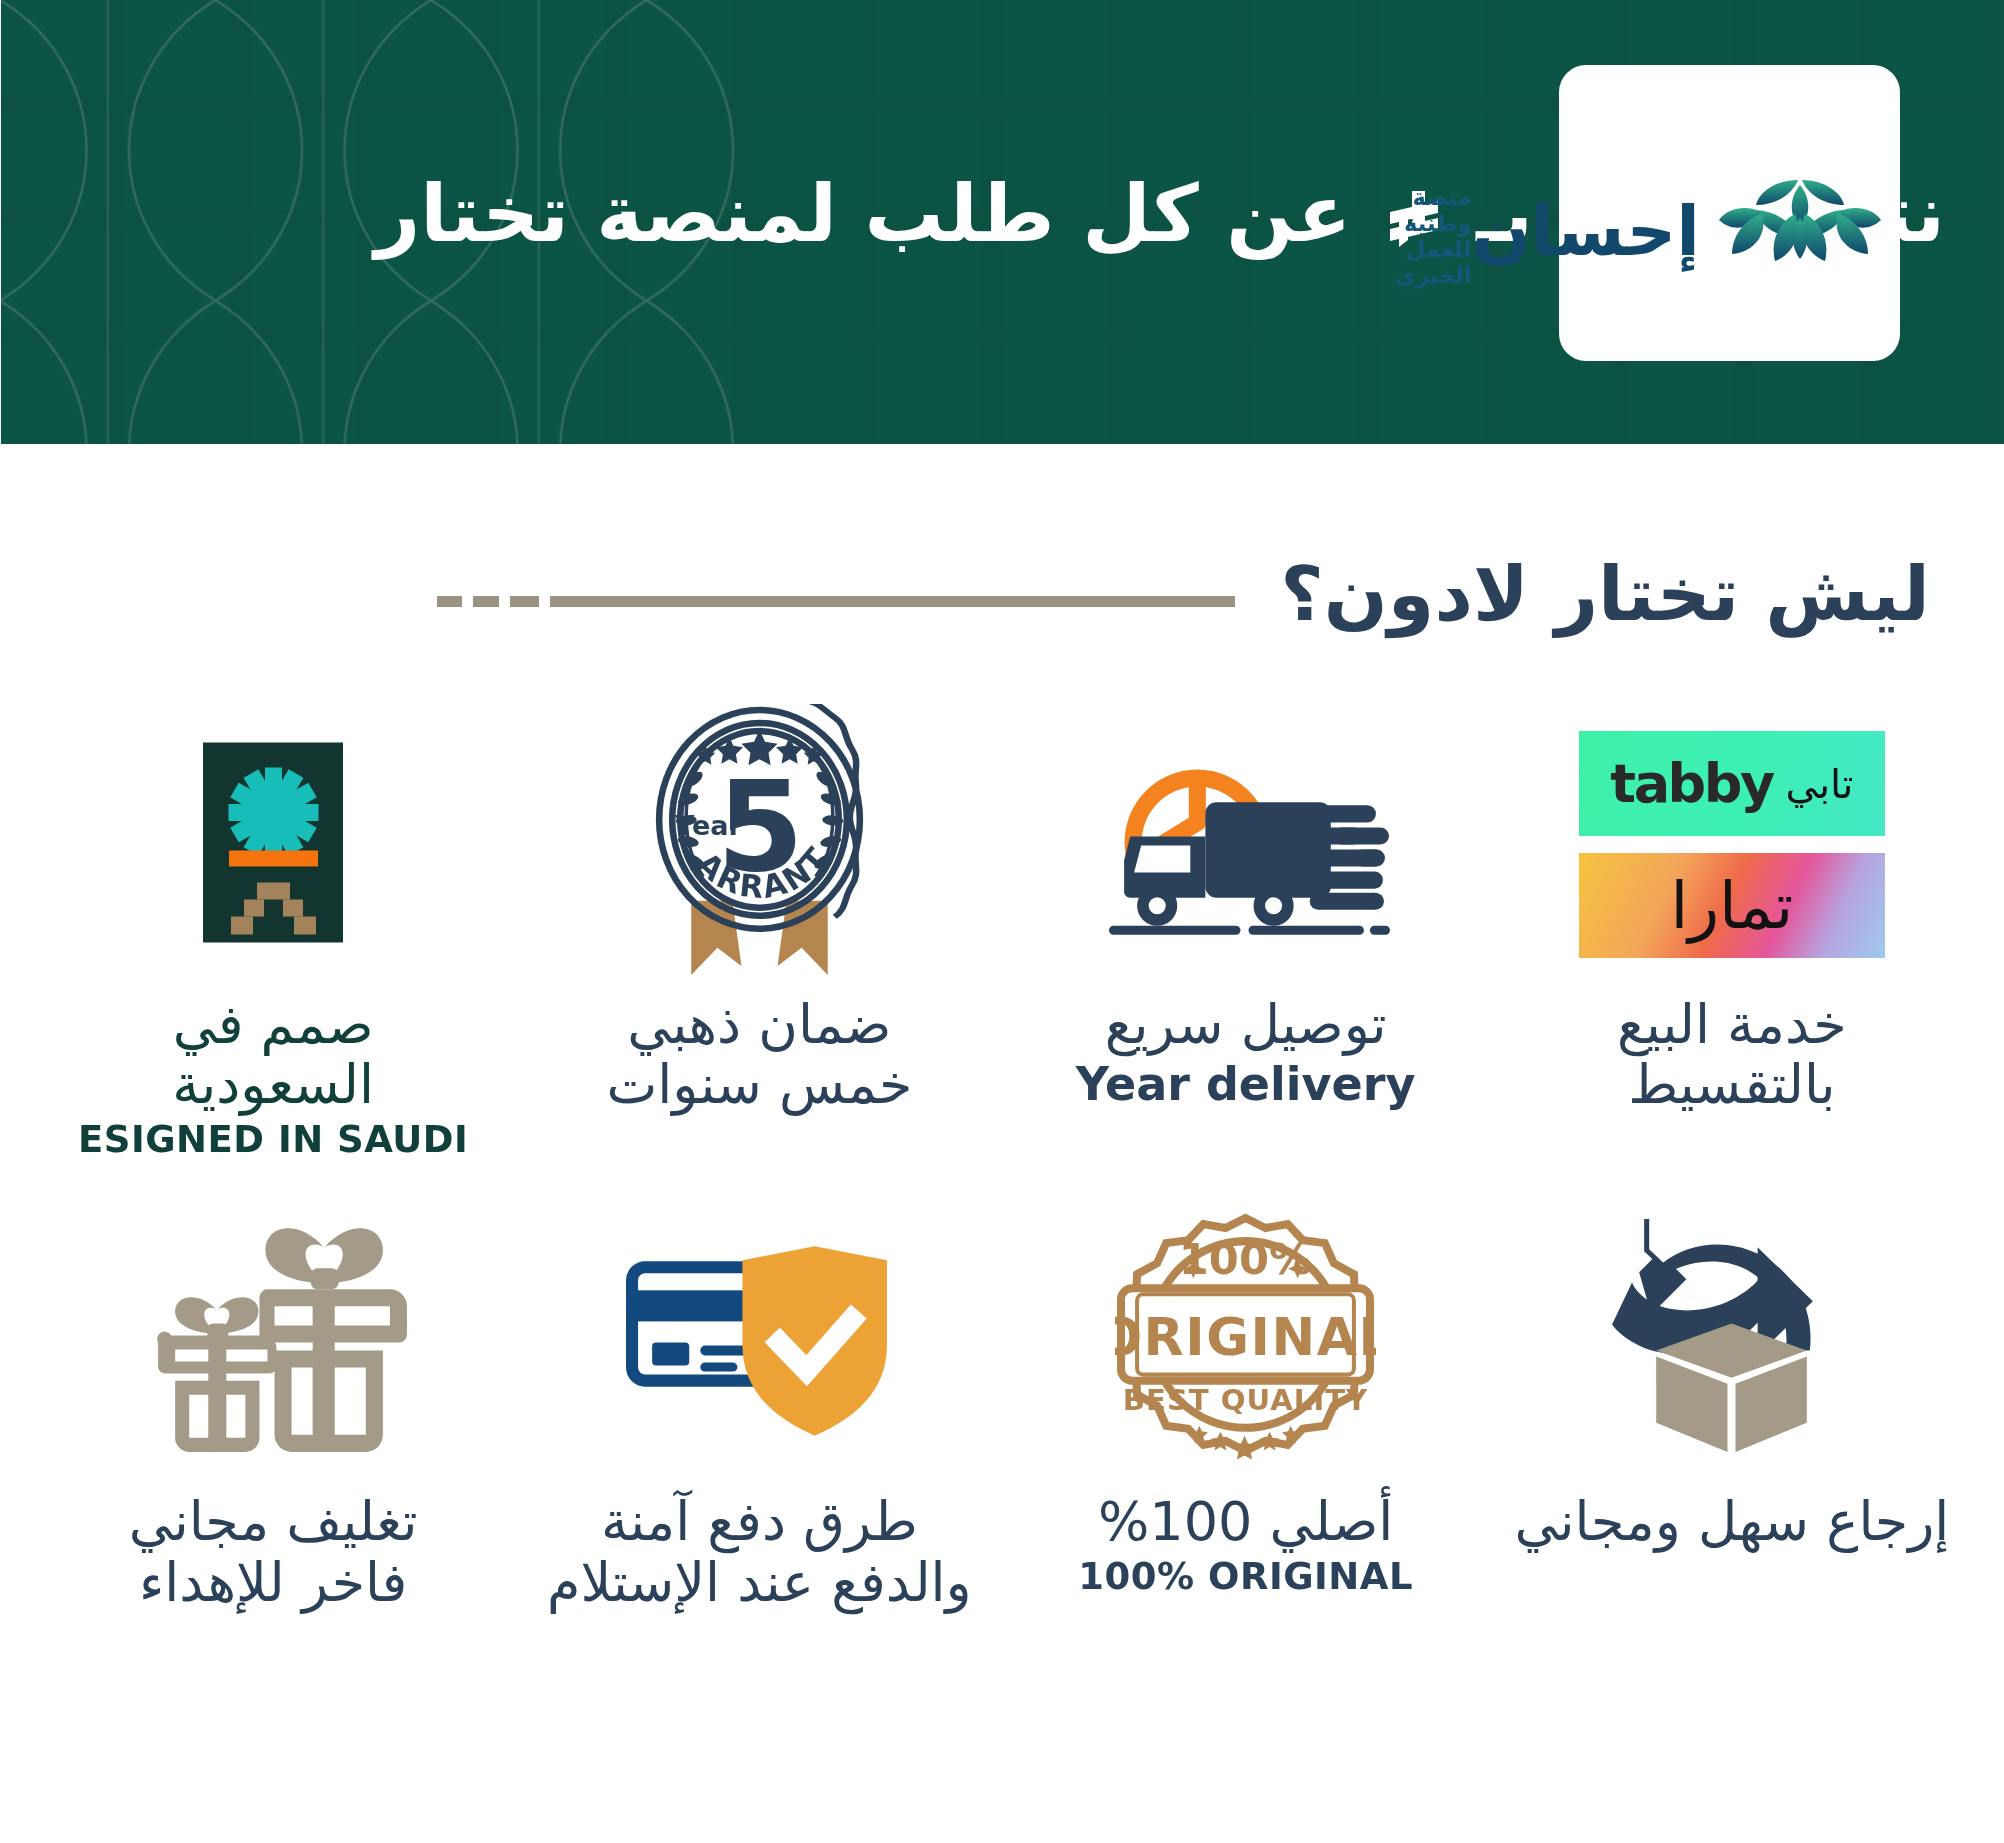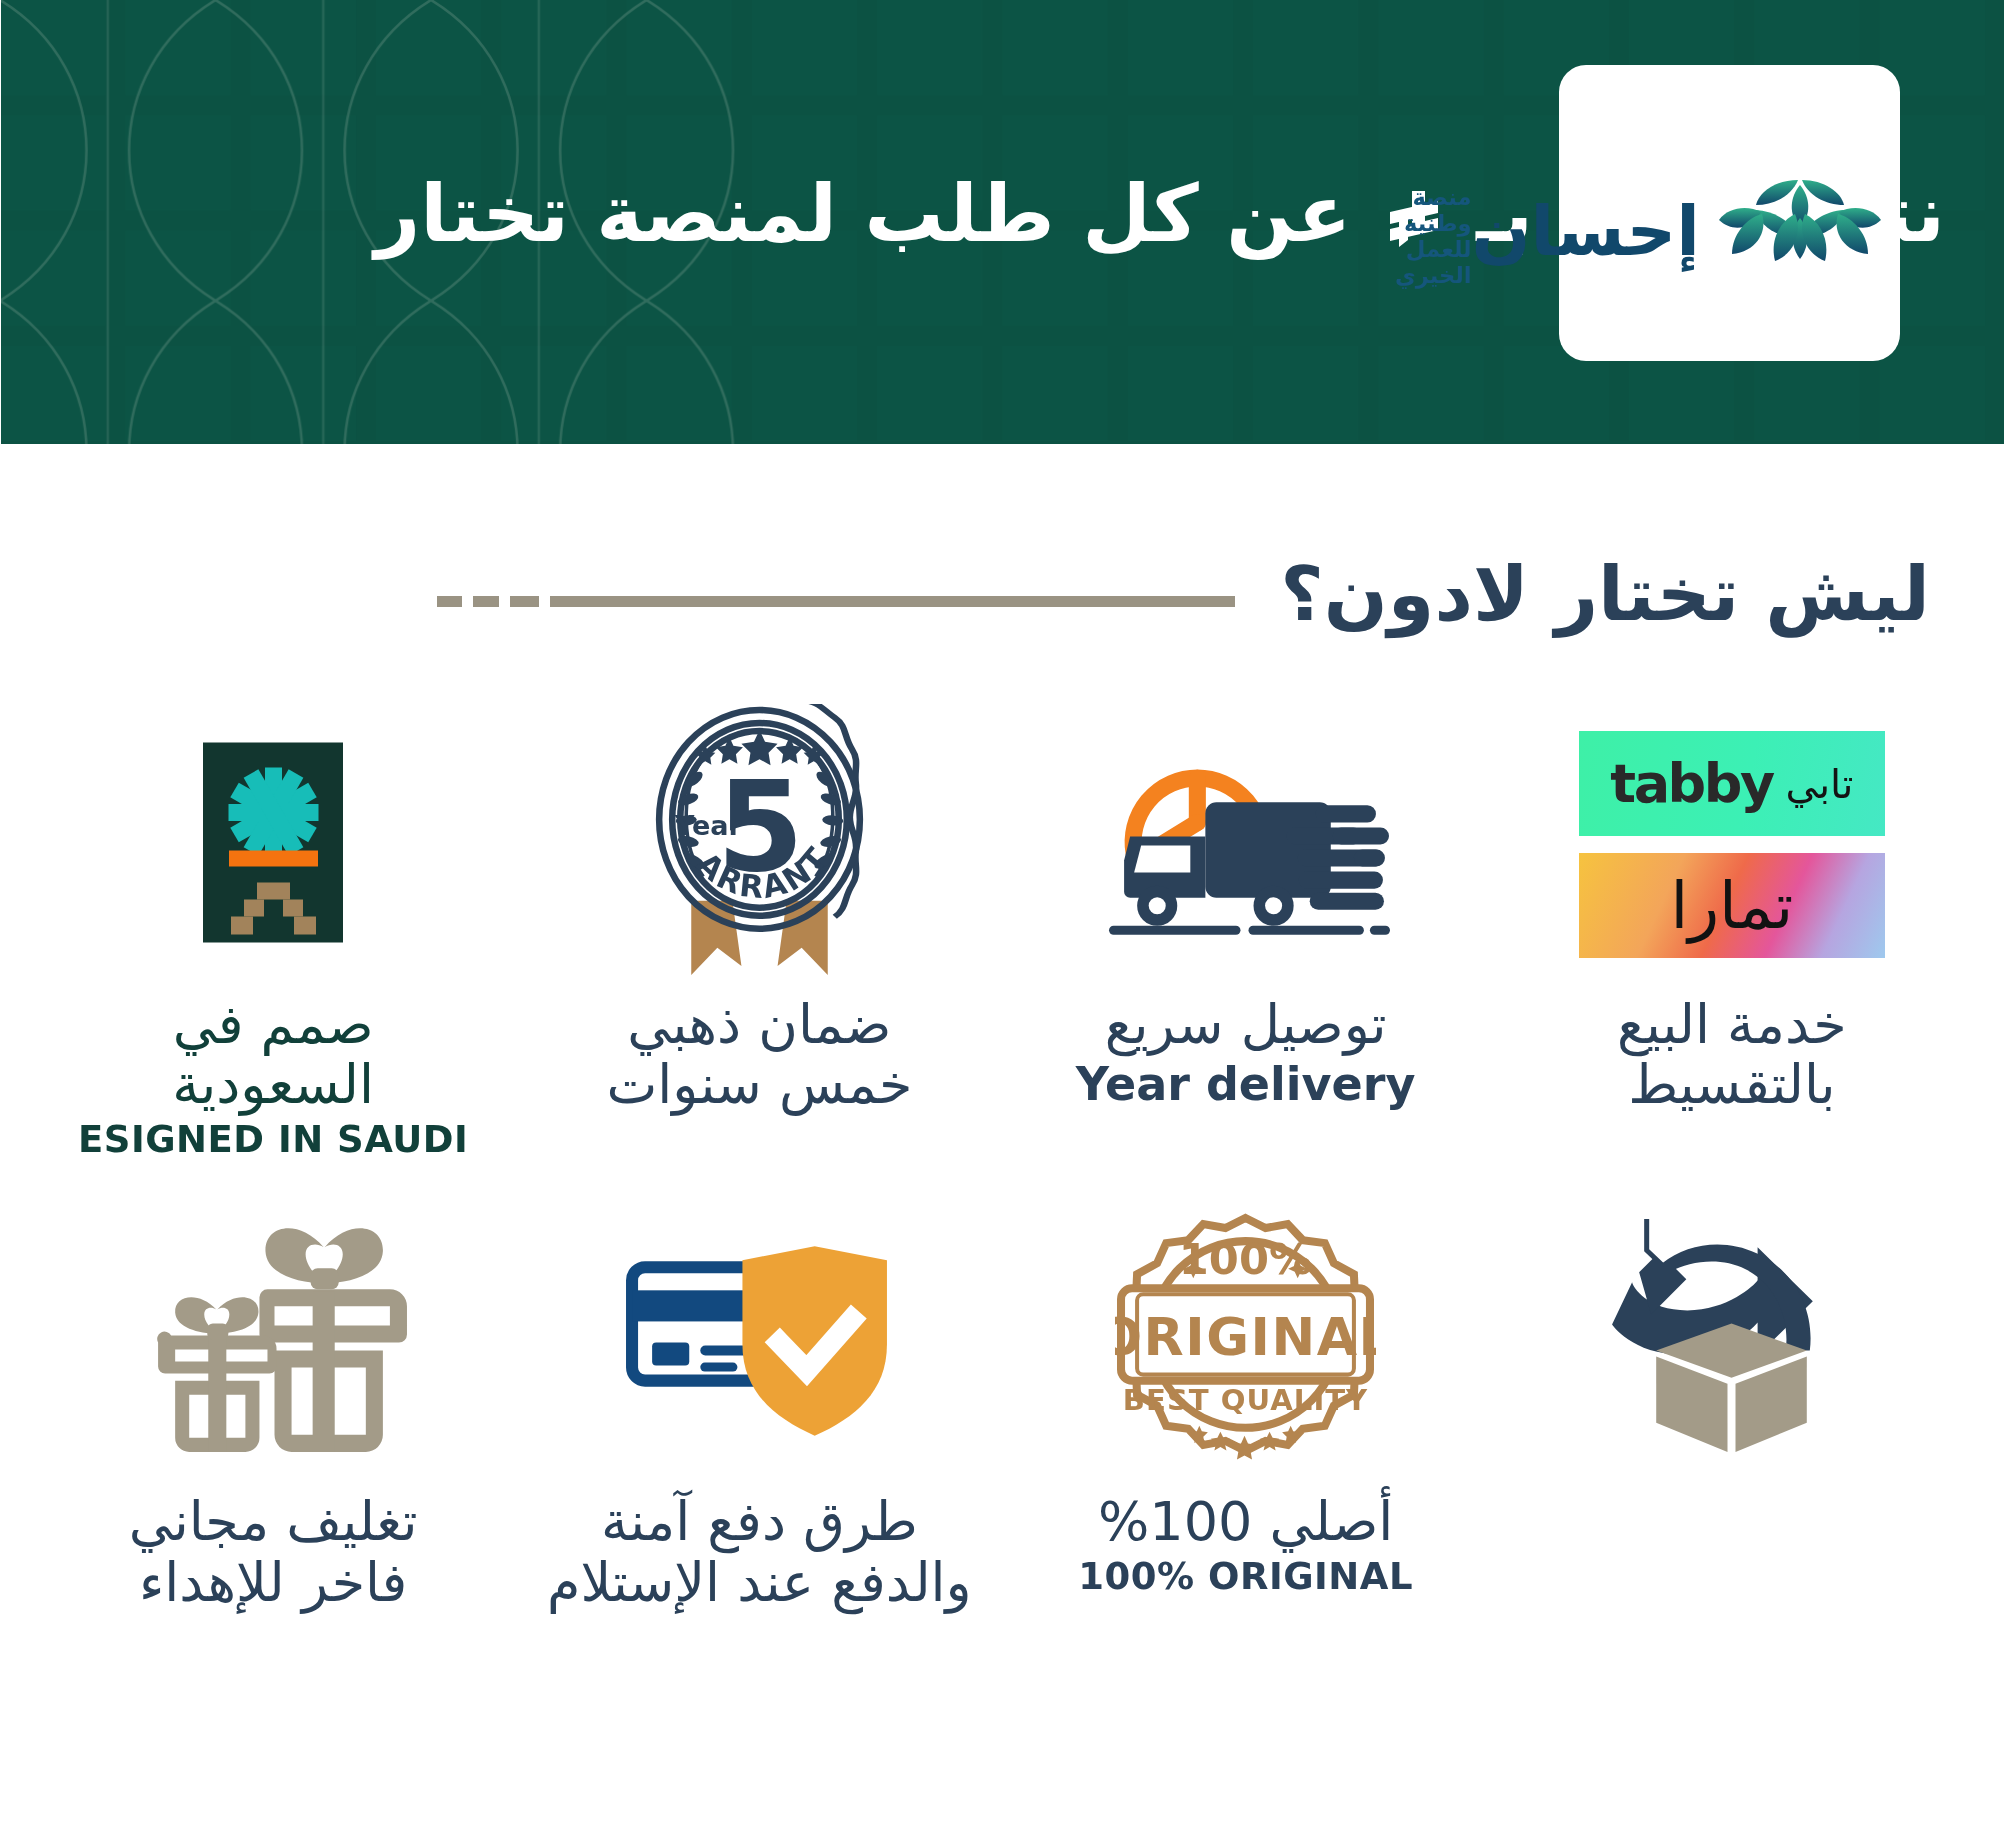--- a/index.html
+++ b/index.html
@@ -400,20 +400,21 @@
                    L406 190 C416 112 378 32 300 -4 C236 -34 162 -24 112 16 L98 2 L66 34 Z" transform="translate(10,78)"></path>
         </g>
         <g fill="#a39b88">
           <path d="M260 214 L410 268 L260 322 L110 268 Z"></path>
           <path d="M110 280 L252 334 L252 470 L110 412 Z"></path>
           <path d="M268 334 L410 280 L410 412 L268 470 Z"></path>
         </g>
       </svg>
     </div>
     <div class="cell-labels">
+      <div class="lbl-ar">إرجاع سهل ومجاني</div>
     </div>
   </div>
 
   <div class="cell">
     <div class="cell-icon">
       <svg viewBox="0 0 520 520" width="261" height="261">
         <g fill="none" stroke="#b4854f" stroke-width="16">
           <path d="M260 14
             L300 34 L344 26 L374 58 L418 64 L436 104 L476 126 L478 170 L506 204 L492 246
             L506 288 L478 322 L476 366 L436 388 L418 428 L374 434 L344 466 L300 458

